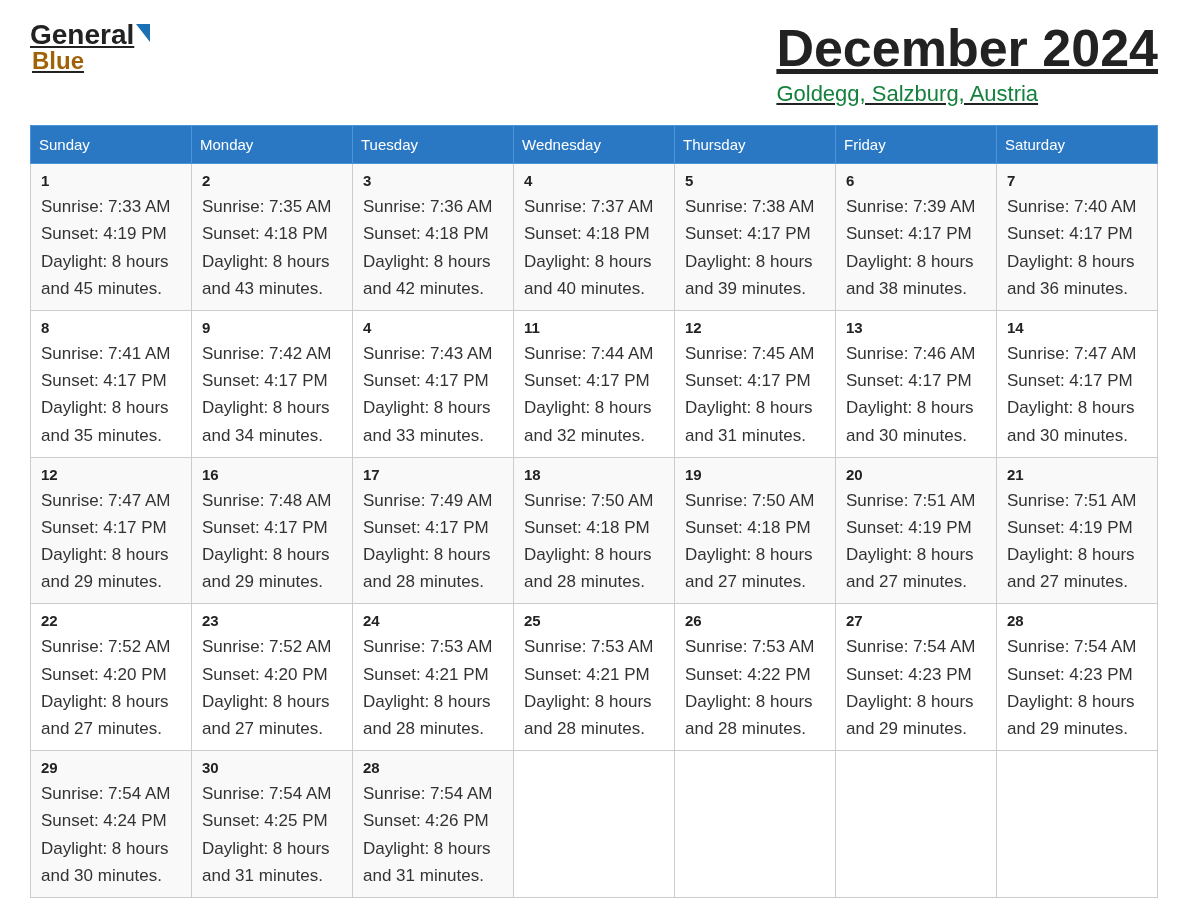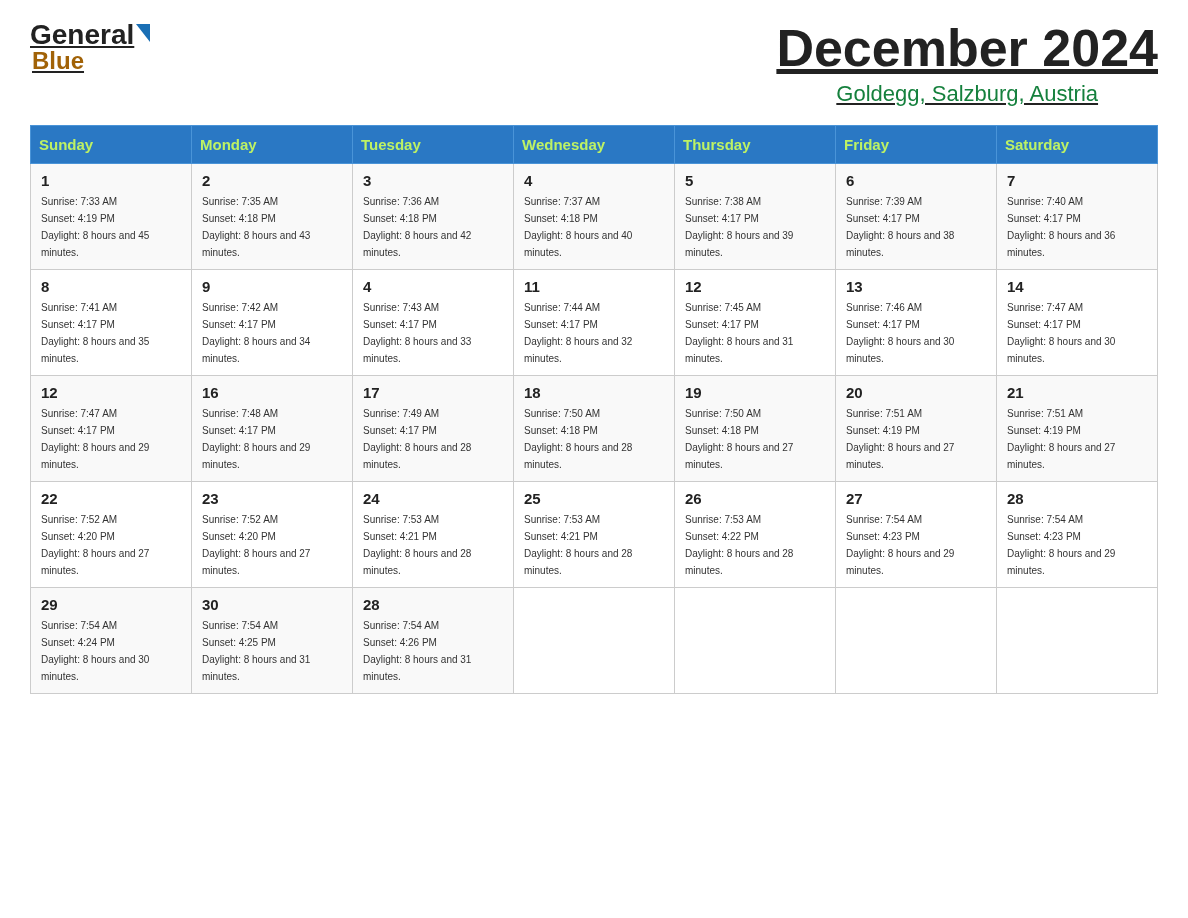--- a/index.html
+++ b/index.html
@@ -41,43 +41,43 @@
       top: -2px;
     }
     .logo-line {
       font-size: 24px;
       font-weight: bold;
       color: #a16207;
       margin-top: -4px;
       padding-left: 2px;
     }
     .title-area {
-      text-align: center;
+      text-align: left;
     }
     .month-title {
       font-size: 52px;
       font-weight: bold;
       color: #222;
       line-height: 1.1;
     }
     .location-title {
       font-size: 22px;
       color: #15803d;
       margin-top: 4px;
     }
     .calendar-table {
       width: 100%;
       border-collapse: collapse;
       border: 1px solid #aaa;
     }
     .calendar-table th {
       background-color: #2a78c4;
-      color: #bef264;
+      color: #ffffff;
       font-size: 15px;
-      font-weight: bold;
+      font-weight: normal;
       padding: 10px 8px;
       text-align: left;
       border: 1px solid #4a94d8;
     }
     .calendar-table td {
       vertical-align: top;
       padding: 8px 10px;
       border: 1px solid #ccc;
       width: 14.28%;
       min-height: 95px;
@@ -92,21 +92,21 @@
       background: #fff;
     }
     .day-number {
       font-size: 15px;
       font-weight: bold;
       color: #222;
       display: block;
       margin-bottom: 4px;
     }
     .day-info {
-      font-size: 10px;
+      font-size: 17px;
       color: #333;
       line-height: 1.6;
     }
     .empty-cell {
       background: #fff !important;
     }
   </style>
 </head>
 <body>
 

